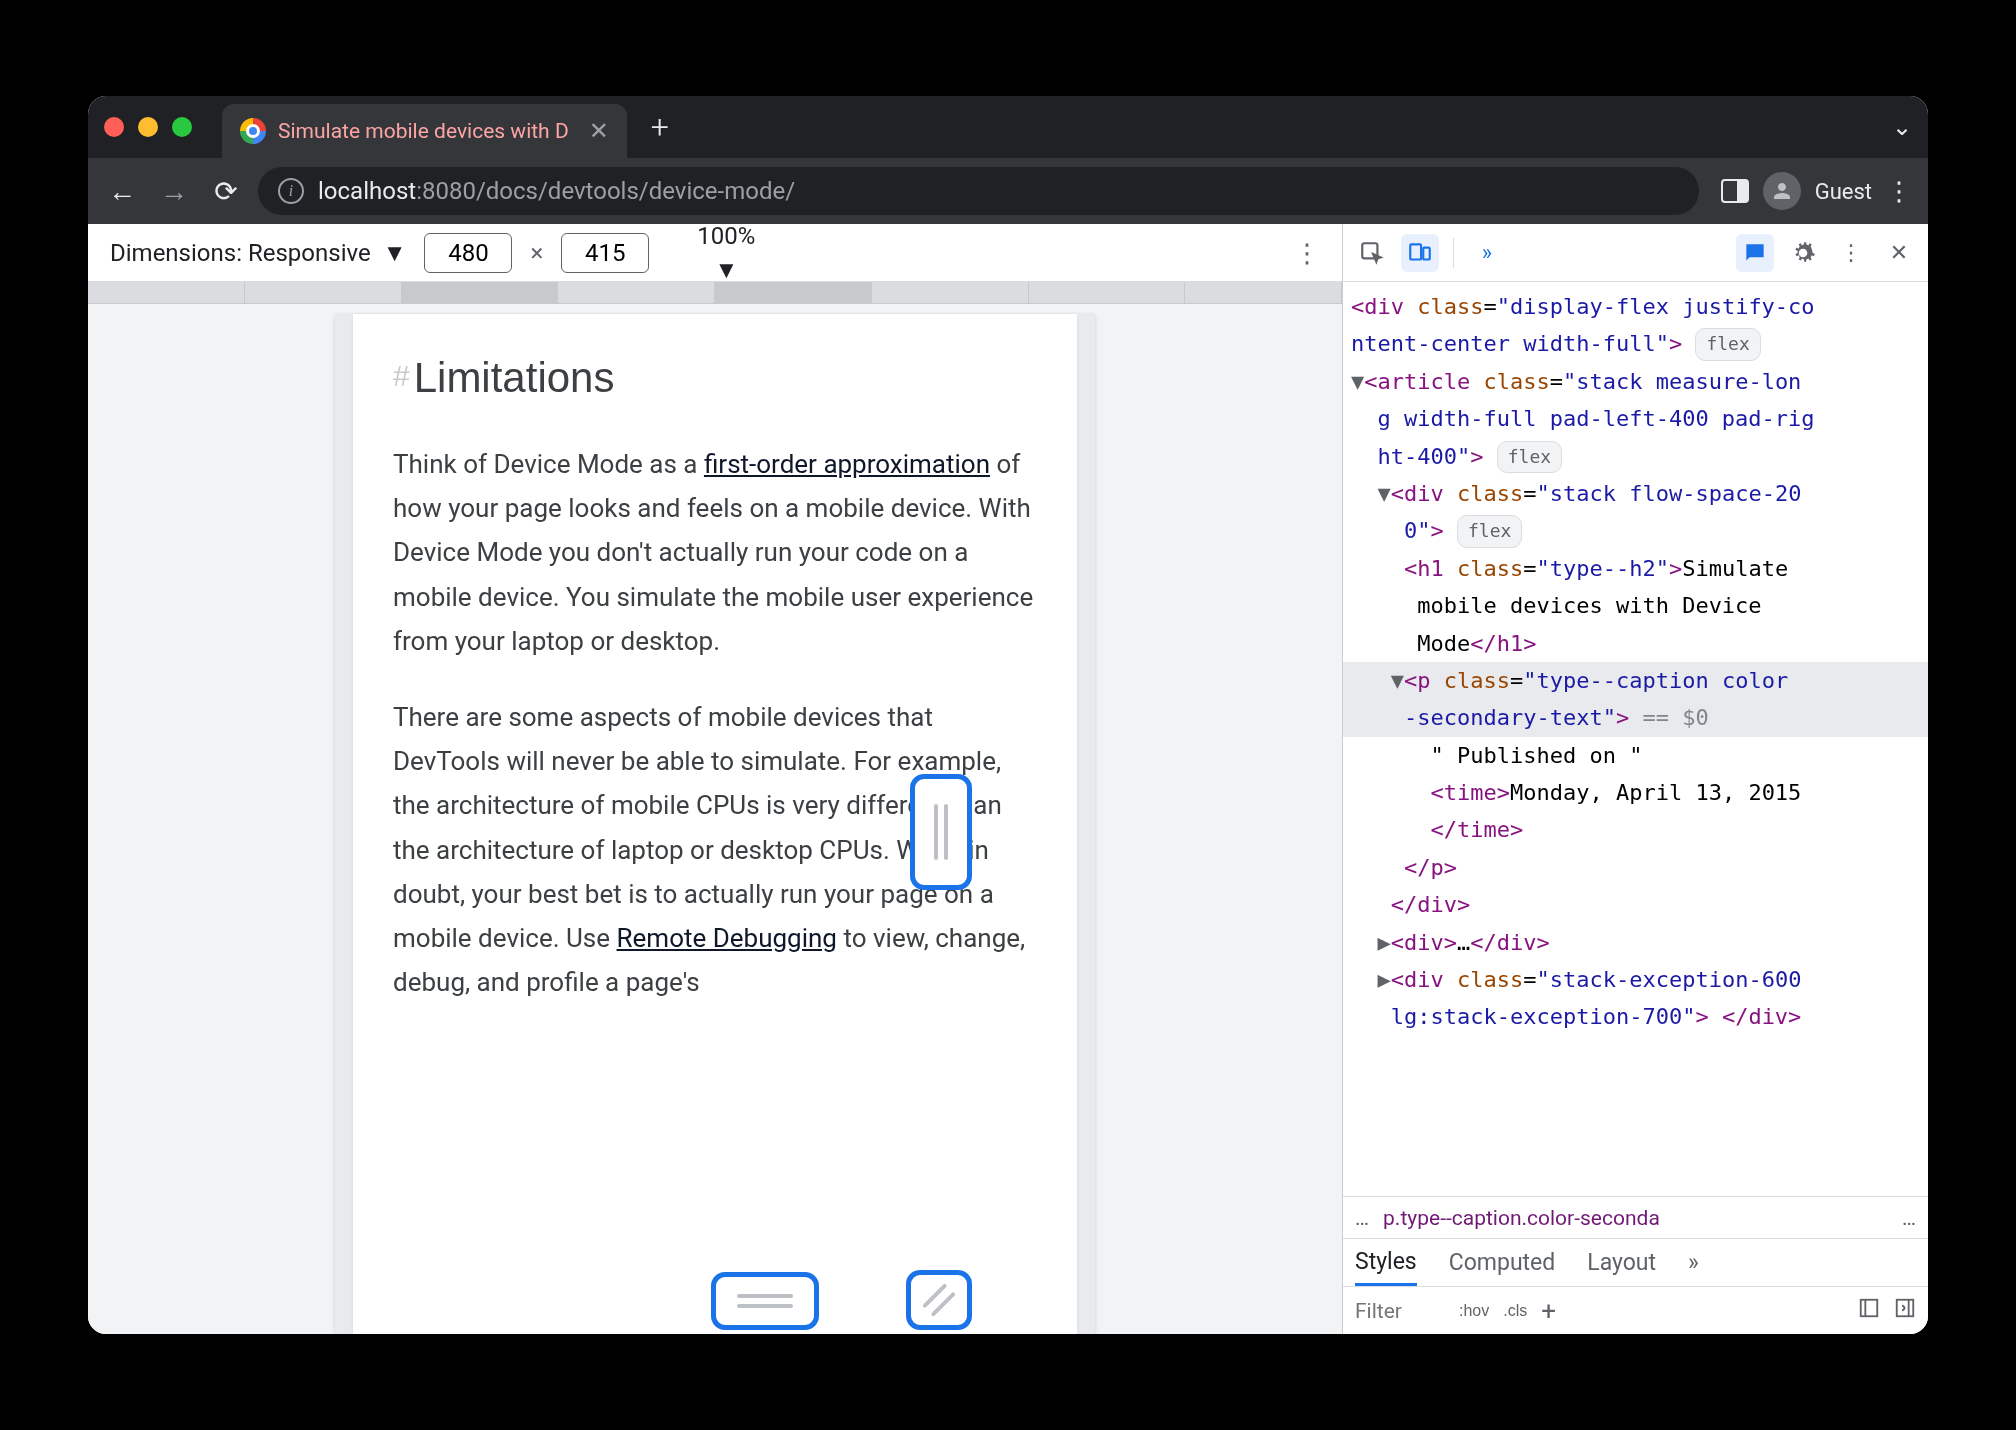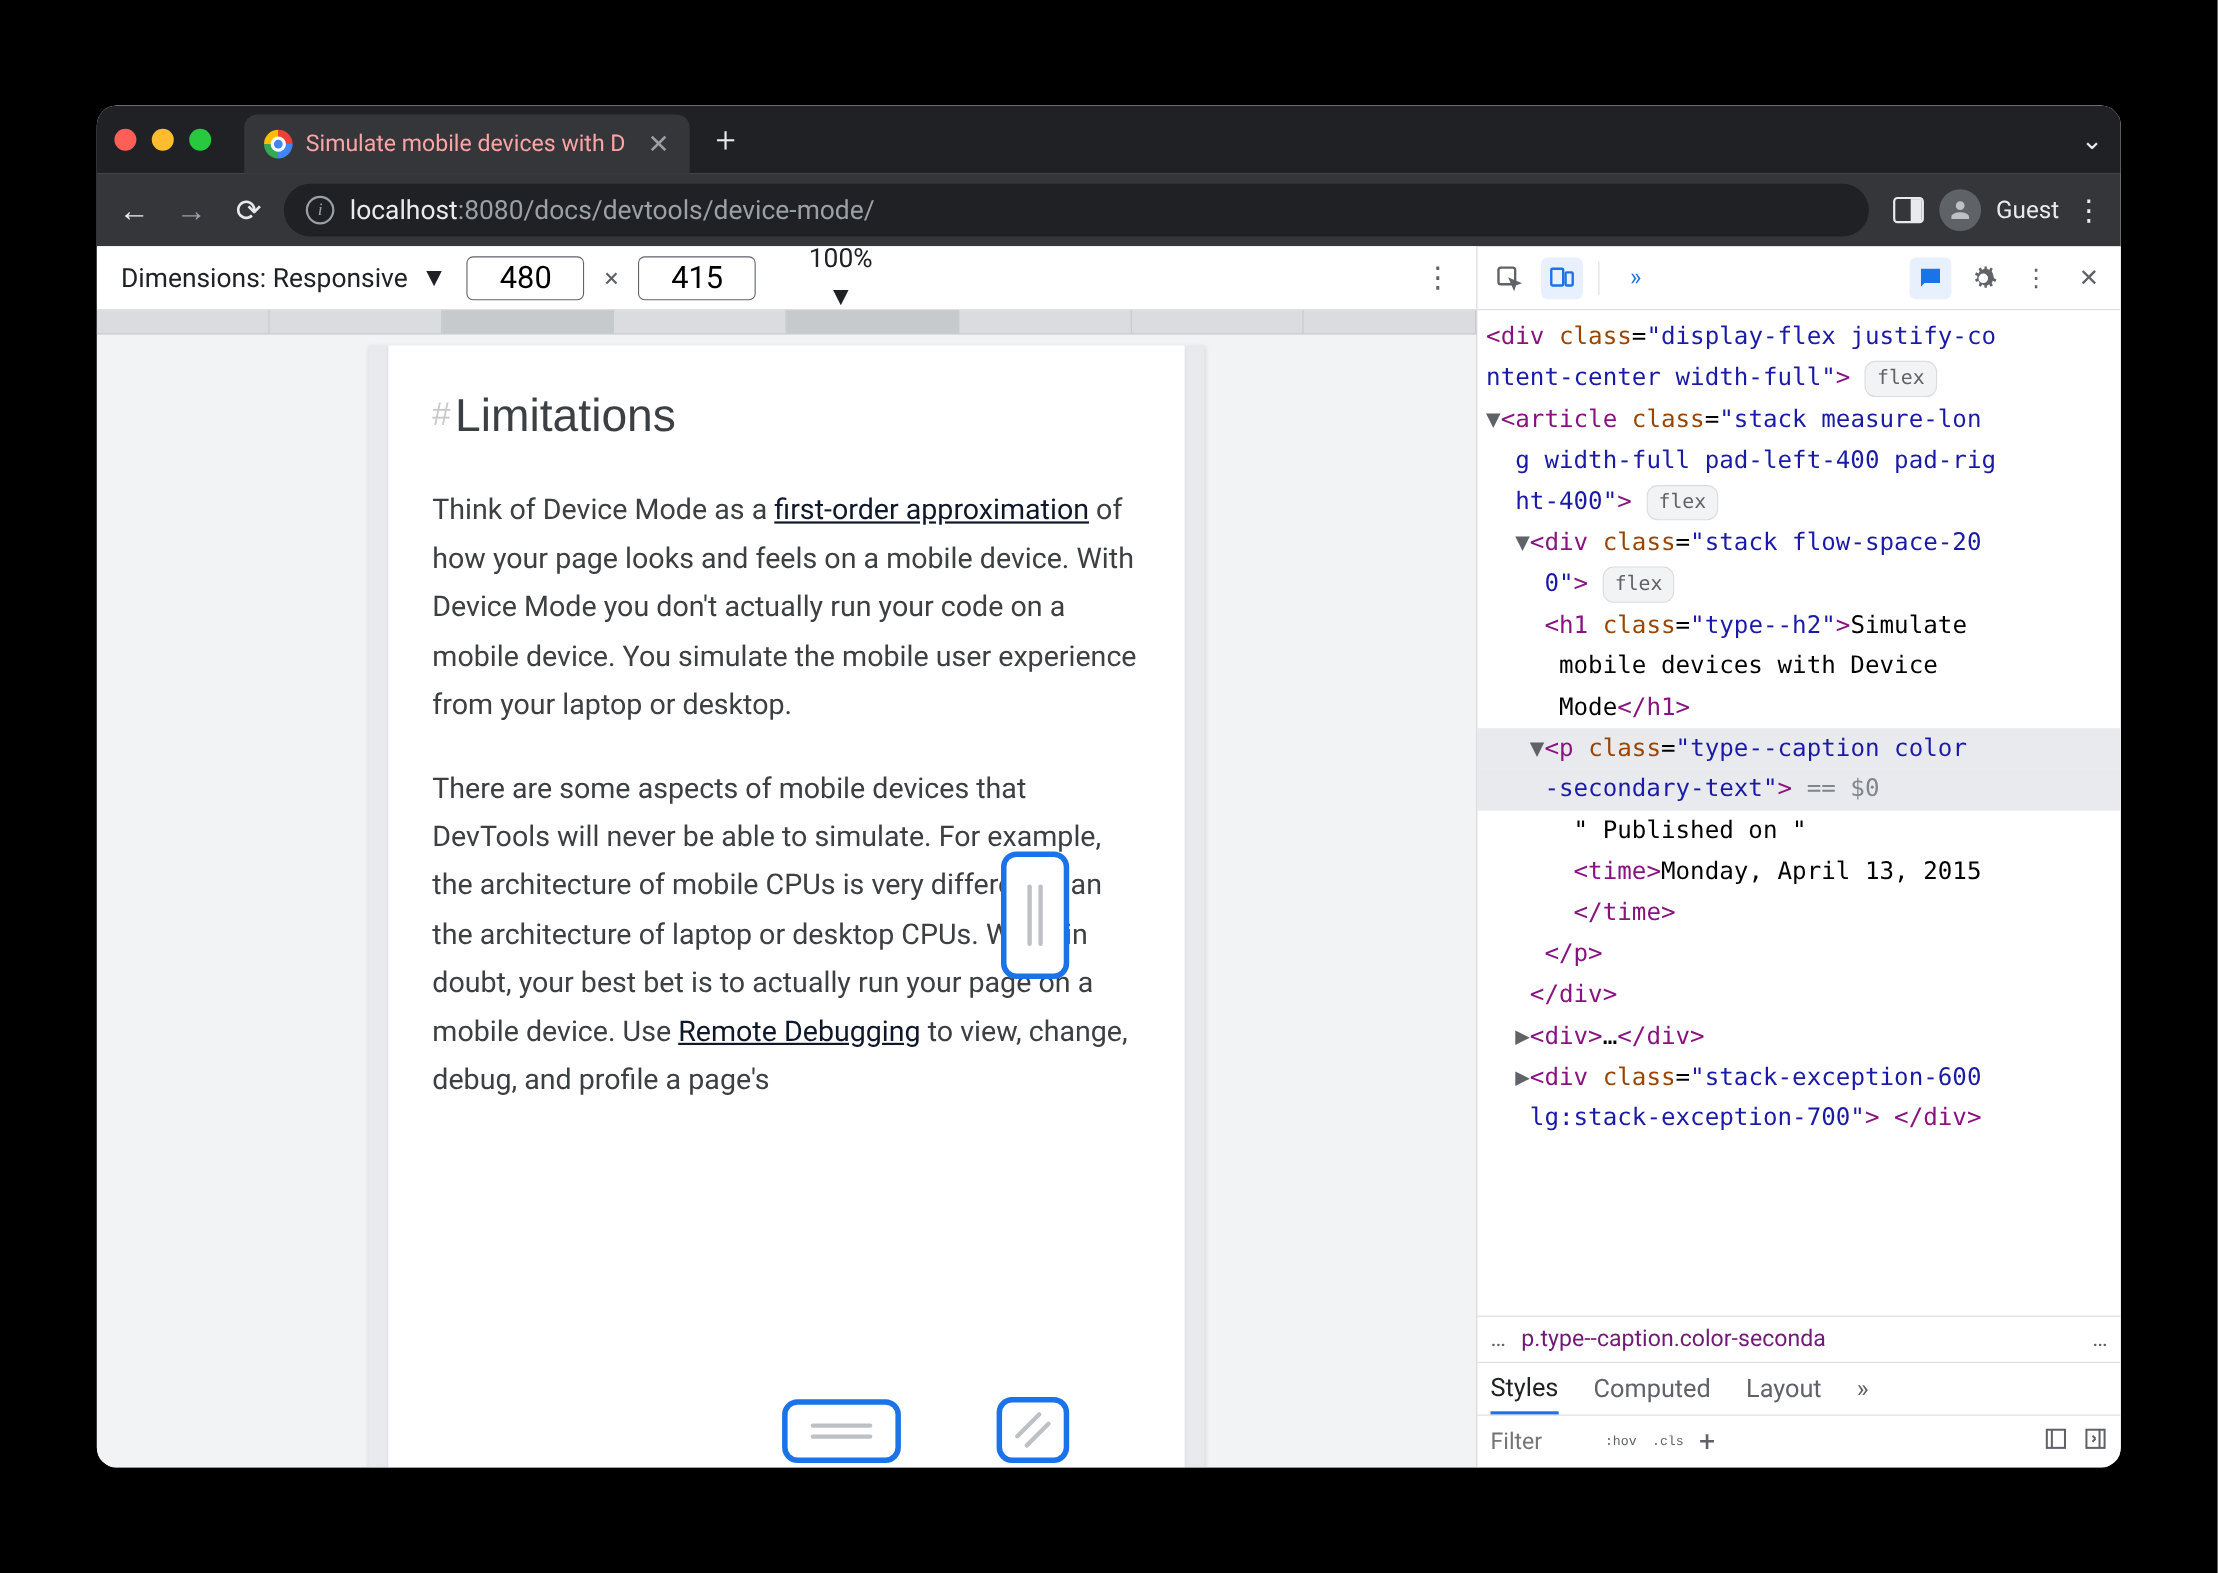--- a/index.html
+++ b/index.html
@@ -32,21 +32,21 @@
 .panel-icon::after { content:""; position:absolute; right:6px; top:0; bottom:0; width:2.5px; background:#e8eaed; box-shadow: 3px 0 0 #e8eaed, 6px 0 0 #e8eaed; display:none; }
 .panel-icon::before { content:""; position:absolute; right:0; top:0; bottom:0; width:10px; background:#e8eaed; }
 .avatar { width: 38px; height: 38px; background: #5f6368; border-radius: 50%; display: flex; align-items: center; justify-content: center; }
 .avatar svg { width: 24px; height: 24px; fill: #bdc1c6; }
 .guest-label { color: #e8eaed; font-size: 22px; }
 .kebab { color: #e8eaed; font-size: 26px; letter-spacing: 2px; }
 .content { flex: 1; display: flex; min-height: 0; }
 .viewport-area { flex: 1; background: #f1f3f4; display: flex; flex-direction: column; position: relative; min-width: 0; }
 .device-toolbar { height: 58px; background: #fff; display: flex; align-items: center; padding: 0 22px; gap: 18px; font-size: 24px; color: #202124; border-bottom: 1px solid #dadce0; }
 .dim-label { display: flex; align-items: center; gap: 12px; }
-.dim-input { width: 107px; height: 40px; border: 1.5px solid #5f6368; border-radius: 6px; text-align: center; font-size: 28px; font-family: inherit; }
+.dim-input { width: 88px; height: 40px; border: 1.5px solid #5f6368; border-radius: 6px; text-align: center; font-size: 24px; font-family: inherit; }
 .times { color: #5f6368; }
 .zoom { margin-left: 30px; display: flex; align-items: center; gap: 6px; flex-direction: column; }
 .dt-more { margin-left: auto; font-size: 26px; color: #5f6368; }
 .ruler { height: 22px; background: #dadce0; border-bottom: 1px solid #c6cacc; display: flex; }
 .ruler .tick { flex: 1; border-right: 1px solid #c6cacc; }
 .ruler .tick.dark { background: #c6cacc; }
 .preview-wrap { flex: 1; display: flex; justify-content: center; padding: 10px 0 0 0; position: relative; overflow: hidden; }
 .device-frame { width: 760px; background: #e8eaed; box-shadow: 0 1px 4px rgba(0,0,0,0.15); position: relative; }
 .page-content { background: #fff; margin: 0 18px; padding: 40px 40px; height: 100%; box-shadow: 0 1px 3px rgba(0,0,0,0.08); }
 .page-h1 { font-size: 42px; font-weight: 400; color: #3c4043; margin-bottom: 40px; font-family: "Google Sans", sans-serif; }
@@ -76,21 +76,21 @@
 .txt { color: #000; text-align: right; }
 .tri { color: #5f6368; }
 .badge { display: inline-block; background: #f1f3f4; border: 1px solid #dadce0; border-radius: 10px; padding: 0 10px; font-size: 18px; color: #5f6368; vertical-align: 1px; }
 .var0 { color: #80868b; }
 .crumbs { height: 42px; border-top: 1px solid #dadce0; display: flex; align-items: center; padding: 0 12px; gap: 14px; font-size: 21px; color: #5f6368; }
 .crumb-main { color: #701a75; flex: 1; white-space: nowrap; overflow: hidden; text-overflow: ellipsis; }
 .styles-tabs { height: 48px; border-top: 1px solid #dadce0; display: flex; align-items: center; padding: 0 12px; gap: 32px; font-size: 23px; color: #5f6368; }
 .styles-tabs .active { color: #202124; border-bottom: 3px solid #1a73e8; height: 100%; display: flex; align-items: center; }
 .styles-filter { height: 48px; border-top: 1px solid #dadce0; display: flex; align-items: center; padding: 0 12px; gap: 14px; font-size: 21px; color: #5f6368; }
 .filter-input { border: none; width: 90px; font-size: 21px; color: #9aa0a6; font-family: inherit; }
-.mono-btn { font-family: Liberation Mono, monospace; font-size: 12px; }
+.mono-btn { font-family: Liberation Sans, sans-serif; font-size: 16px; }
 .sf-spacer { flex: 1; }
 </style>
 </head>
 <body>
 
 <div class="window">
   <div class="titlebar">
     <div class="traffic">
       <span class="tl-red"></span>
       <span class="tl-yellow"></span>

